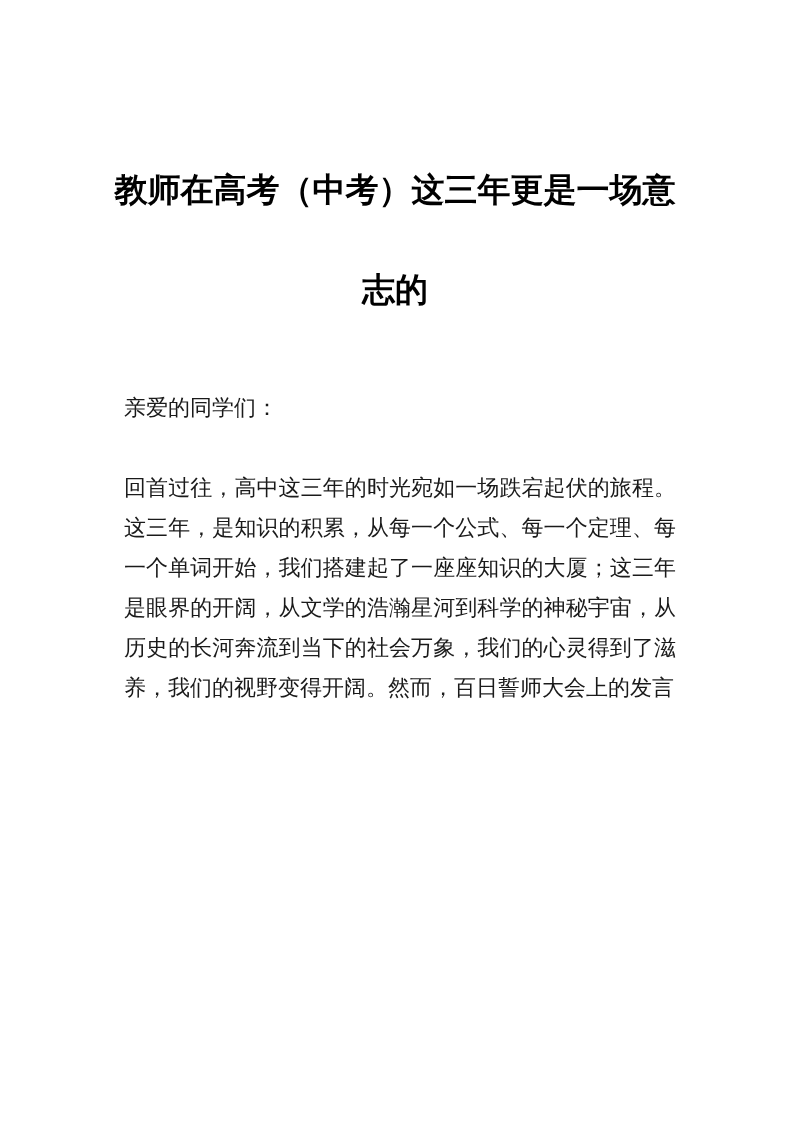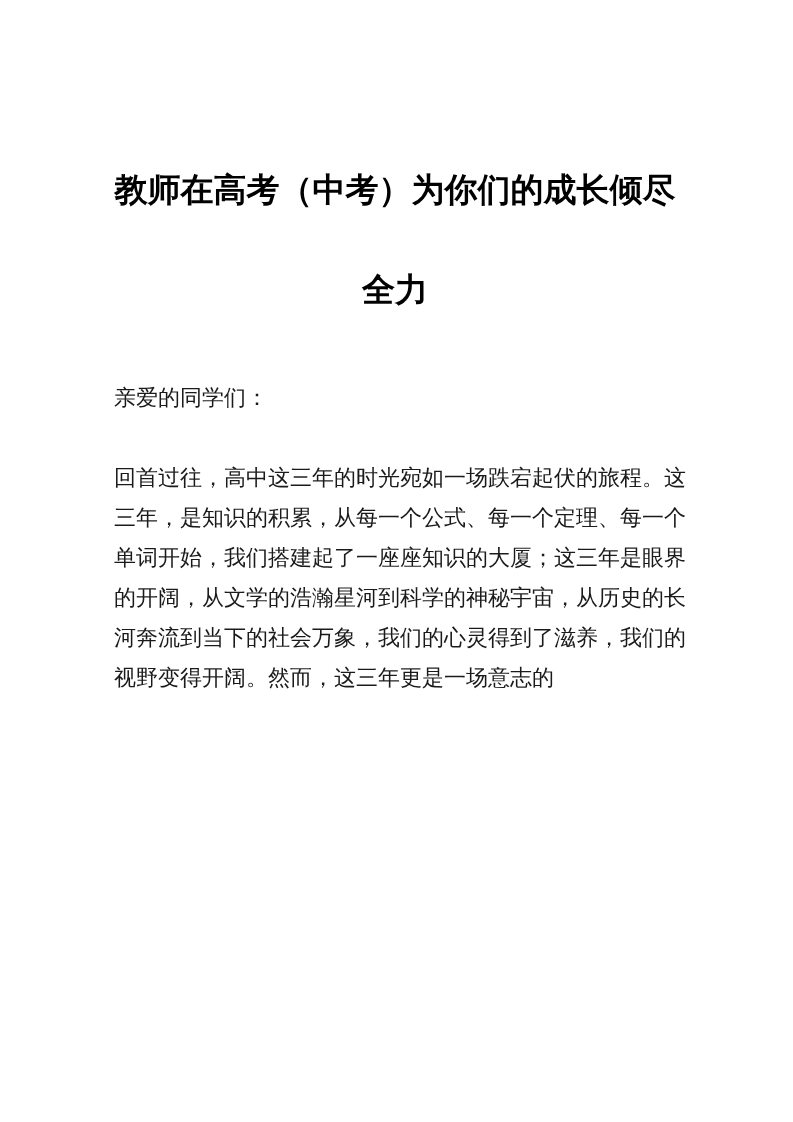--- a/index.html
+++ b/index.html
@@ -41,34 +41,34 @@
     top: 378px;
     width: 572px;
   }
   .para {
     font-size: 22px;
     line-height: 40px;
     color: #1a1a1a;
     text-align: justify;
     text-justify: inter-character;
     word-break: break-all;
-    margin: 0;
+    margin: 10px;
   }
   .para + .para {
     margin-top: 40px;
   }
   .para.salutation {
     margin-bottom: 0;
   }
 </style>
 </head>
 <body>
 
 <div class="page">
 
-  <h1 class="doc-title">教师在高考（中考）为你们的成长倾尽全力</h1>
+  <h1 class="doc-title">教师在高考（中考）这三年更是一场意志的</h1>
 
   <div class="body-block">
     <p class="para salutation">亲爱的同学们：</p>
-    <p class="para">回首过往，高中这三年的时光宛如一场跌宕起伏的旅程。这三年，是知识的积累，从每一个公式、每一个定理、每一个单词开始，我们搭建起了一座座知识的大厦；这三年是眼界的开阔，从文学的浩瀚星河到科学的神秘宇宙，从历史的长河奔流到当下的社会万象，我们的心灵得到了滋养，我们的视野变得开阔。然而，这三年更是一场意志的</p>
+    <p class="para">回首过往，高中这三年的时光宛如一场跌宕起伏的旅程。这三年，是知识的积累，从每一个公式、每一个定理、每一个单词开始，我们搭建起了一座座知识的大厦；这三年是眼界的开阔，从文学的浩瀚星河到科学的神秘宇宙，从历史的长河奔流到当下的社会万象，我们的心灵得到了滋养，我们的视野变得开阔。然而，百日誓师大会上的发言</p>
   </div>
 
 </div>
 
 </body></html>

